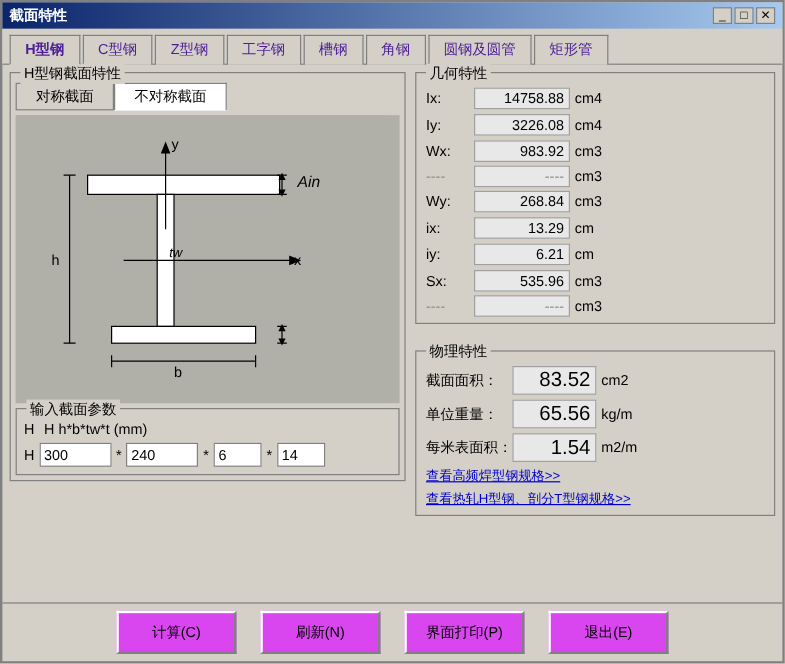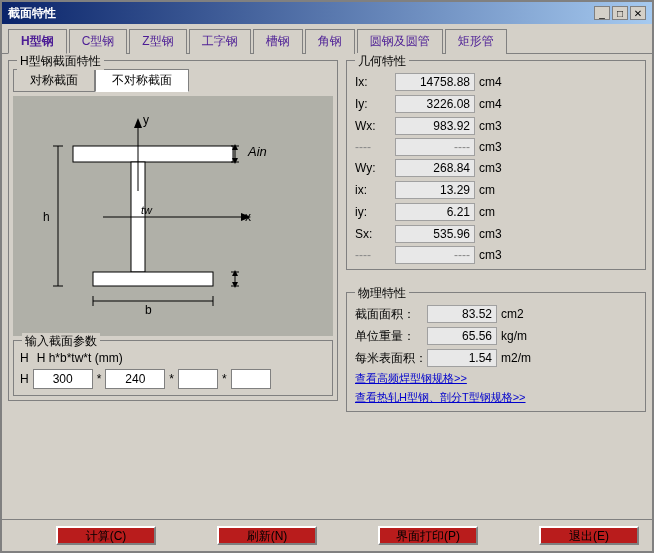--- a/index.html
+++ b/index.html
@@ -149,21 +149,21 @@
       align-items: center;
       gap: 4px;
       margin-top: 4px;
       font-size: 12px;
     }
     .input-field {
       width: 60px;
       height: 20px;
       border: 1px solid #808080;
       background: white;
-      padding: 1px 19px;
+      padding: 1px 3px;
       font-size: 12px;
     }
     .mul-sign {
       font-size: 12px;
     }
     .geo-row {
       display: flex;
       align-items: center;
       padding: 2px 4px;
       font-size: 12px;
@@ -213,21 +213,21 @@
     .phys-label {
       width: 72px;
       color: #000;
     }
     .phys-value {
       width: 70px;
       background: #e8e8e8;
       border: 1px solid #a0a0a0;
       padding: 1px 4px;
       text-align: right;
-      font-size: 12px;
+      font-size: 17px;
     }
     .phys-unit {
       margin-left: 4px;
       font-size: 12px;
       width: 40px;
     }
     .link-row {
       padding: 2px 4px;
       font-size: 11px;
       color: #0000cc;
@@ -237,28 +237,27 @@
     .bottom-bar {
       display: flex;
       justify-content: center;
       gap: 20px;
       padding: 6px;
       border-top: 1px solid #808080;
       flex-shrink: 0;
     }
     .btn {
       width: 100px;
-      height: 19px;
-      background: #b91c1c;
+      height: 36px;
+      background: #d946ef;
       border: 2px solid;
       border-color: #ffffff #808080 #808080 #ffffff;
       cursor: pointer;
       font-size: 12px;
       font-family: "SimSun", "宋体", sans-serif;
-      margin-left: 41px;
     }
     svg text {
       font-family: "SimSun", "宋体", sans-serif;
     }
   </style>
 </head>
 <body>
 
 <div class="window">
 

